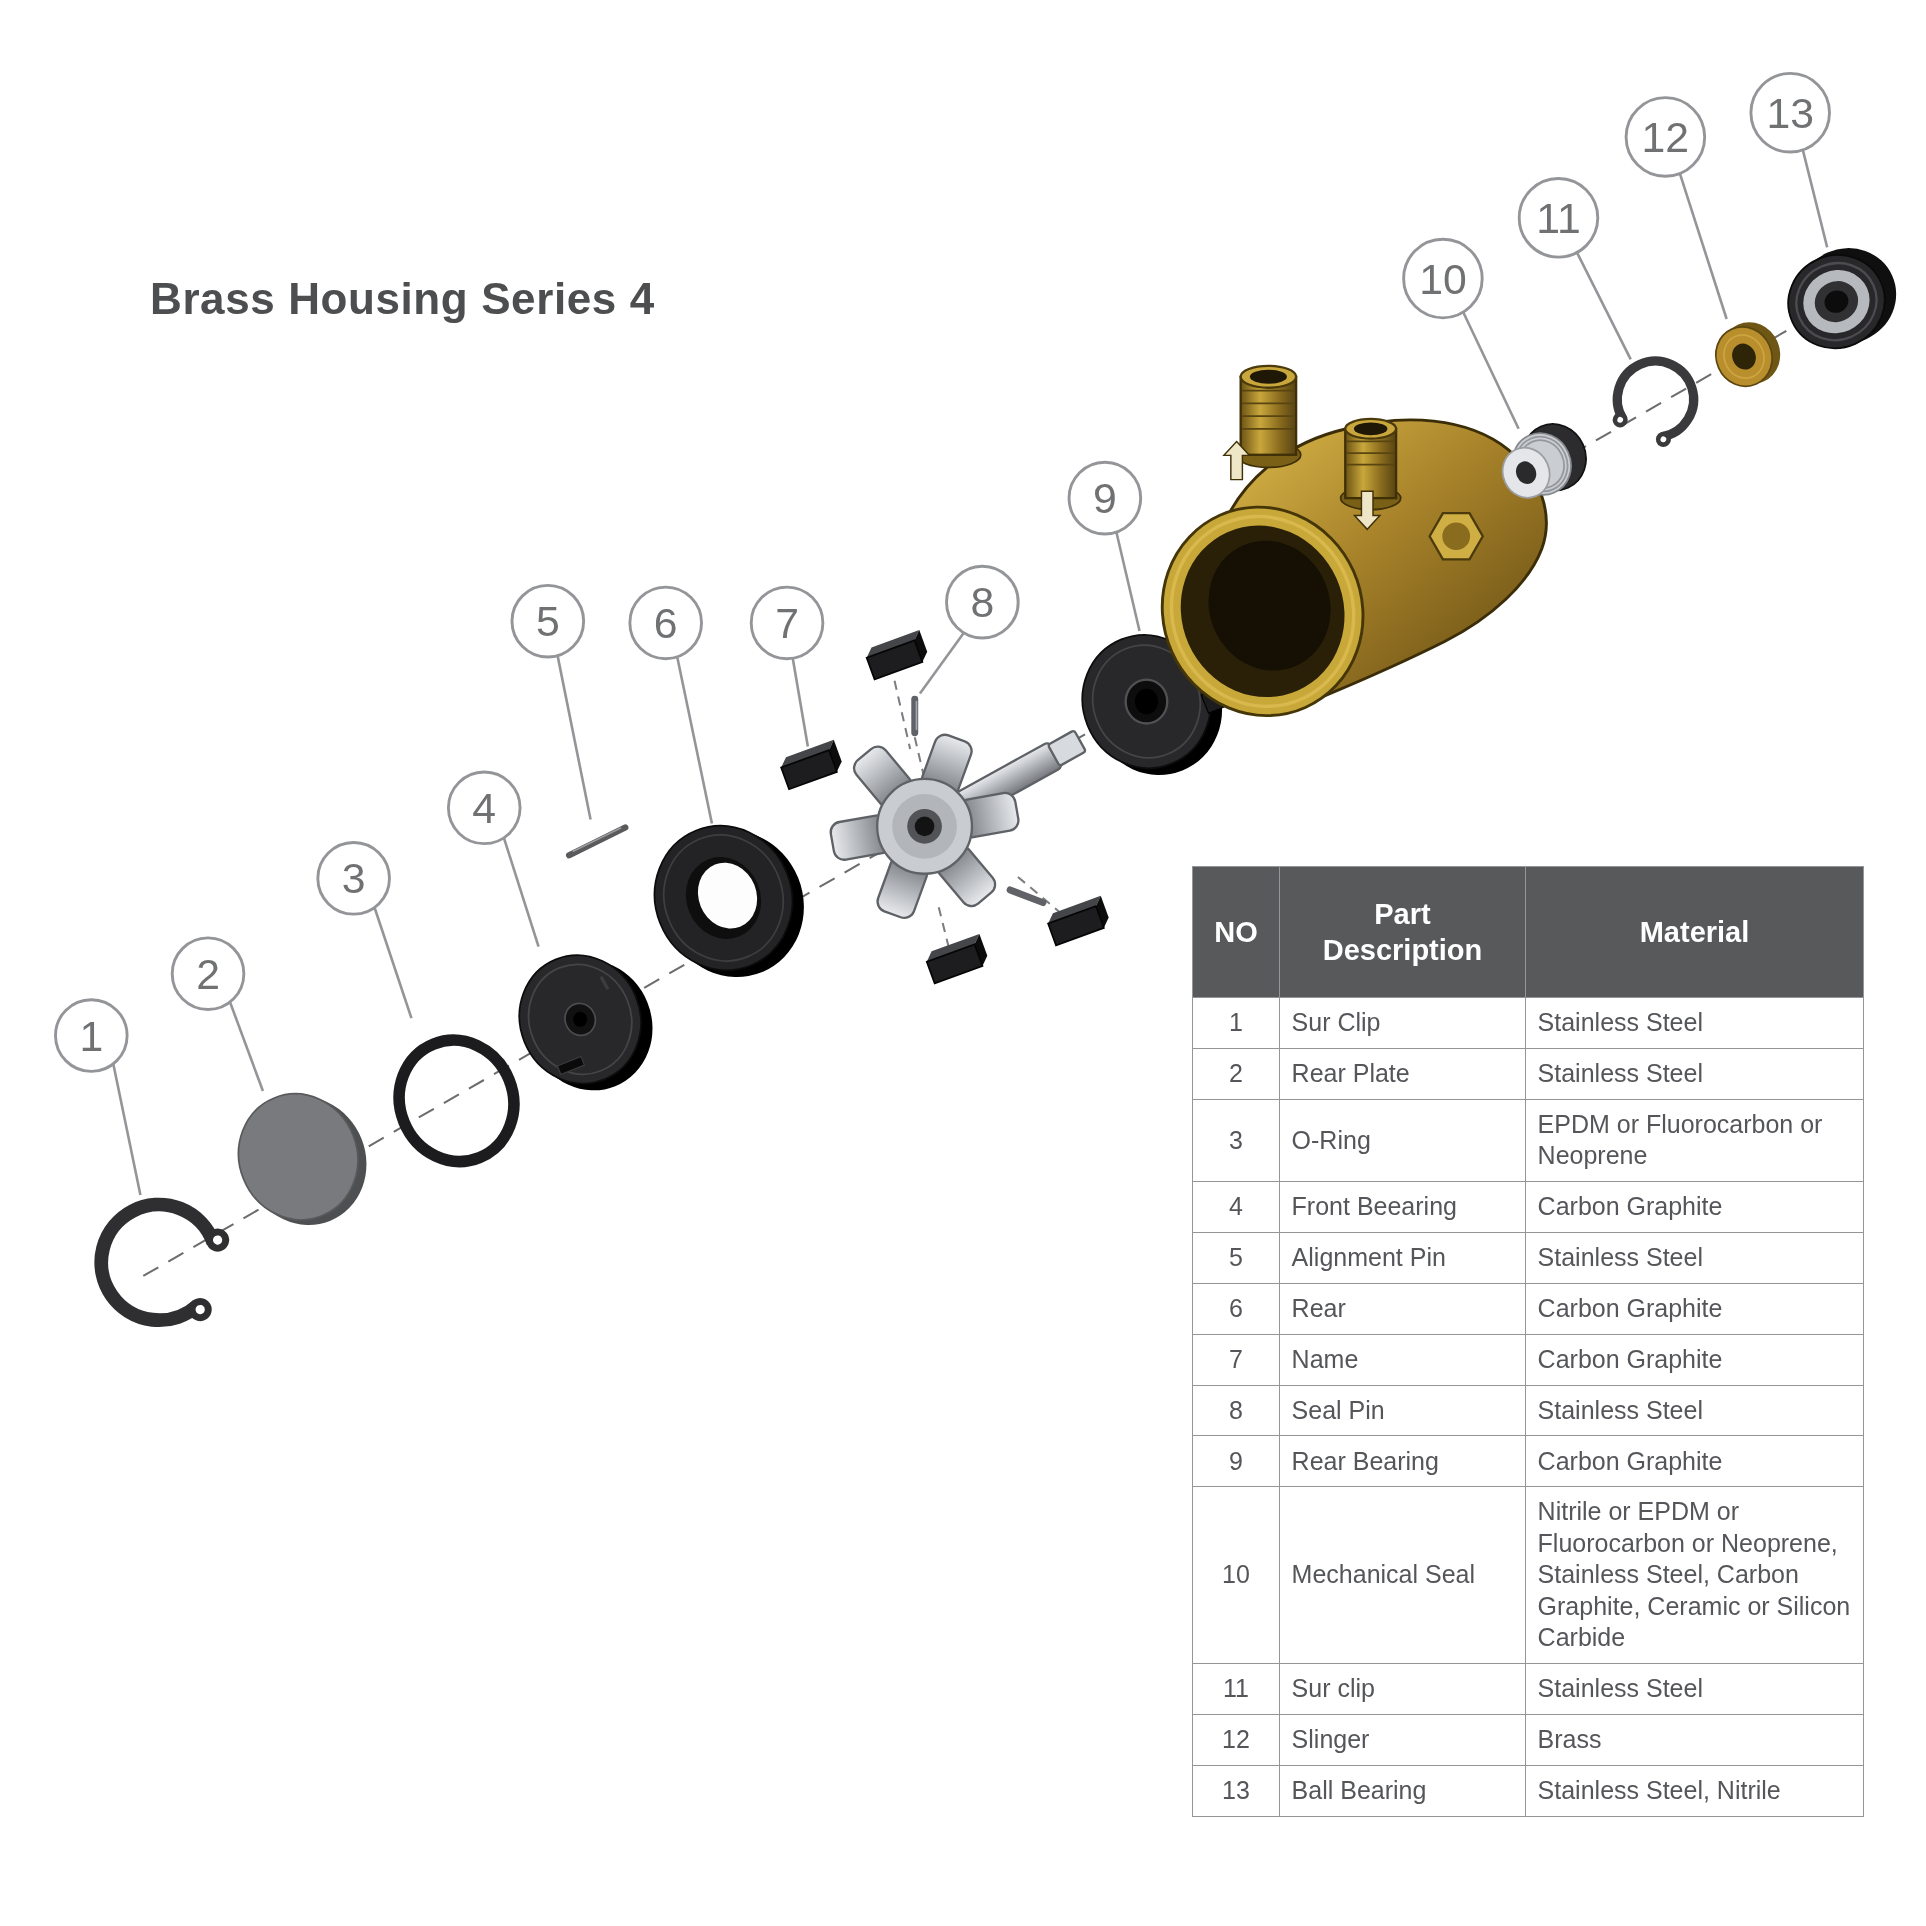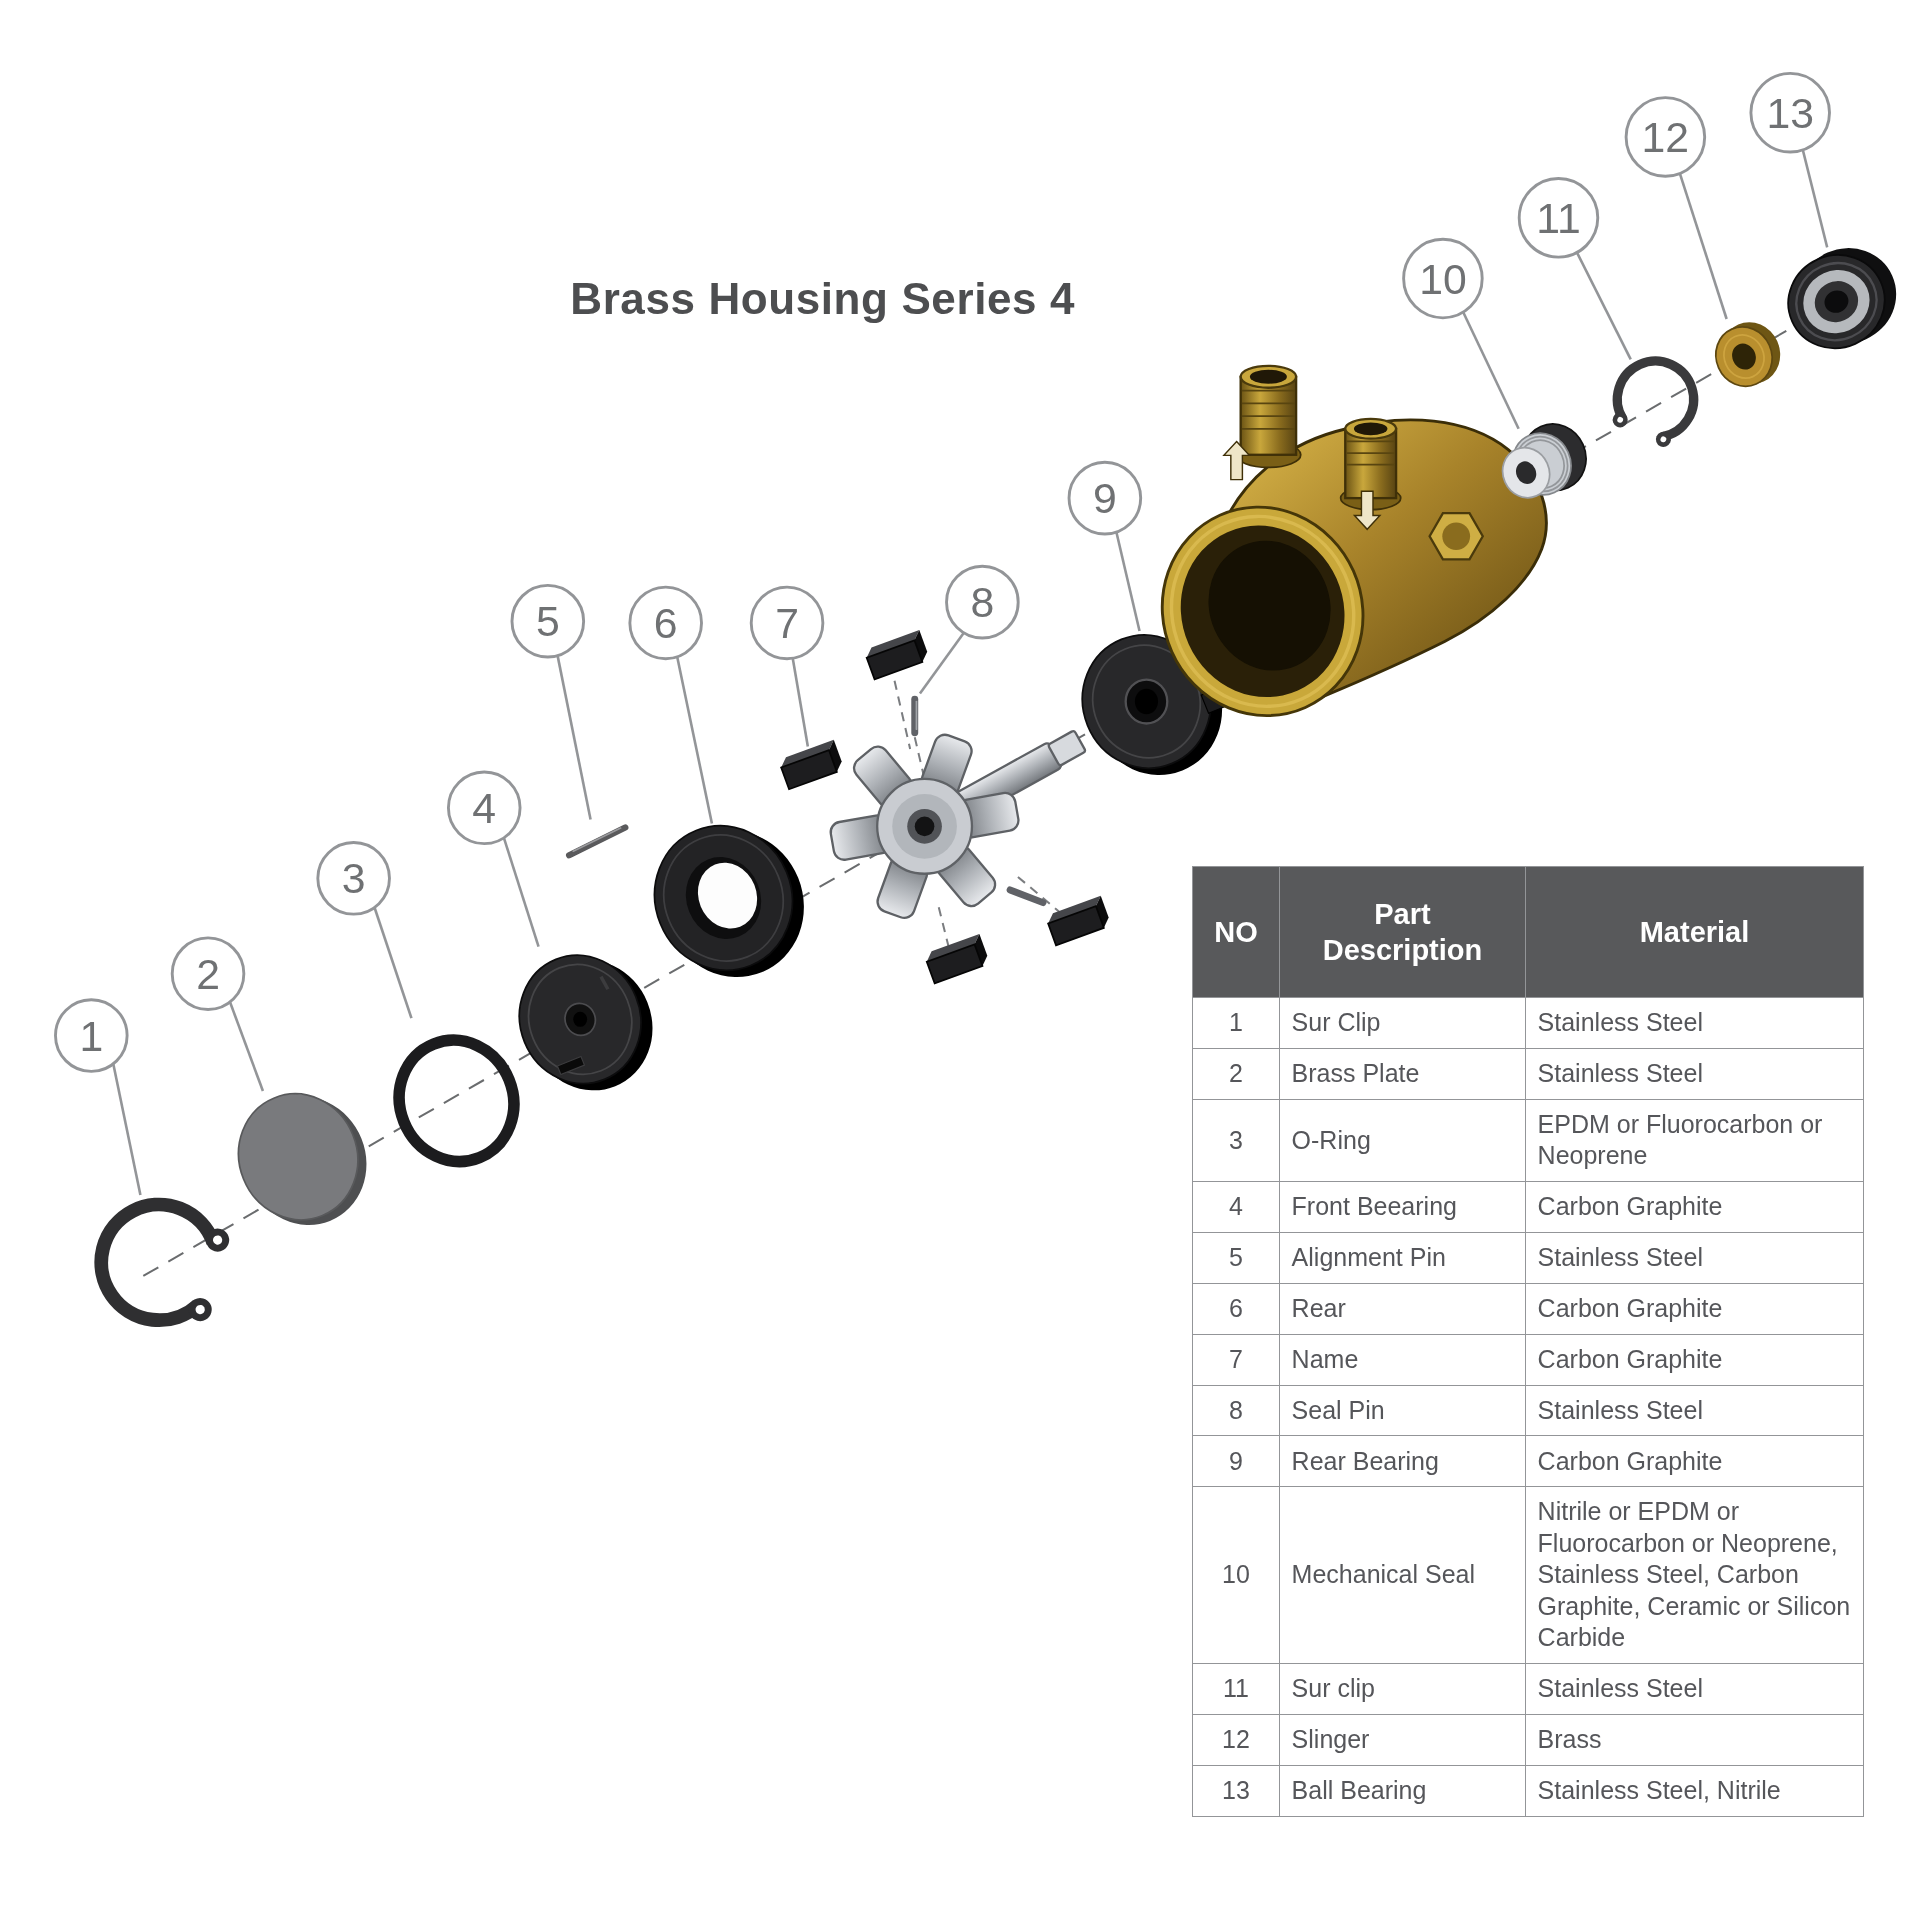--- a/index.html
+++ b/index.html
@@ -3,21 +3,21 @@
 <meta charset="utf-8">
 <style>
   html,body { margin:0; padding:0; }
   body {
     width:1926px; height:1926px; position:relative; overflow:hidden;
     background:#ffffff;
     font-family:"Liberation Sans", sans-serif;
   }
   .title-block {
     position:absolute; left:150px; top:270px; width:925px;
-    text-align:right; color:#4d4e50; font-weight:bold;
+    text-align:left; color:#4d4e50; font-weight:bold;
     font-size:44px; line-height:1.32; letter-spacing:0.6px;
   }
   .diagram-svg { position:absolute; left:0; top:0; width:1926px; height:1926px; }
   .callout-num {
     fill:#6f7173; font-size:74px; font-family:"Liberation Sans", sans-serif;
   }
   .parts-table-wrap {
     position:absolute; left:1192px; top:866px; width:672px;
     color:#55565a; font-size:25px;
   }
@@ -335,21 +335,21 @@
       </tr>
     </thead>
     <tbody>
       <tr>
         <td class="no-cell">1</td>
         <td>Sur Clip</td>
         <td>Stainless Steel</td>
       </tr>
       <tr>
         <td class="no-cell">2</td>
-        <td>Brass Plate</td>
+        <td>Rear Plate</td>
         <td>Stainless Steel</td>
       </tr>
       <tr>
         <td class="no-cell">3</td>
         <td>O-Ring</td>
         <td>EPDM or Fluorocarbon or Neoprene</td>
       </tr>
       <tr>
         <td class="no-cell">4</td>
         <td>Front Beearing</td>

